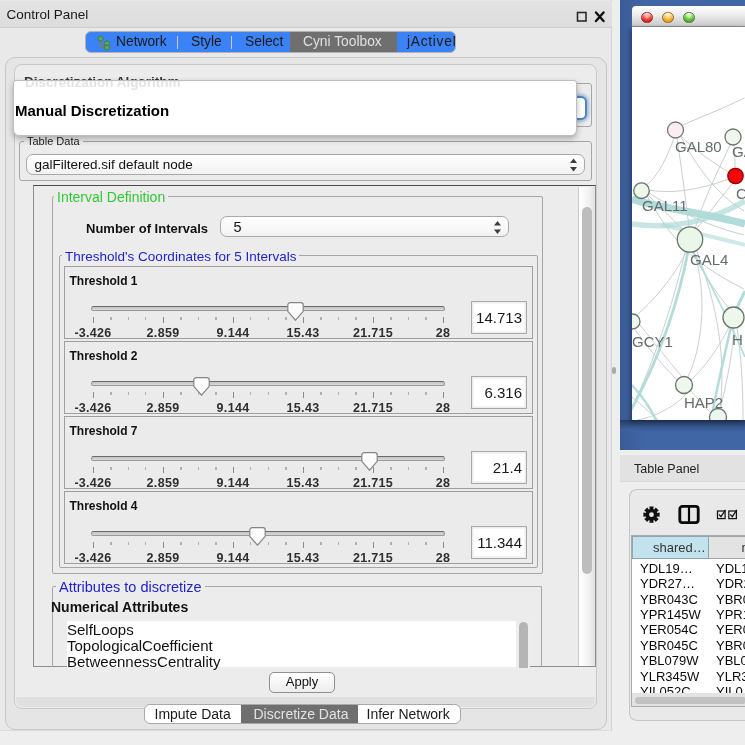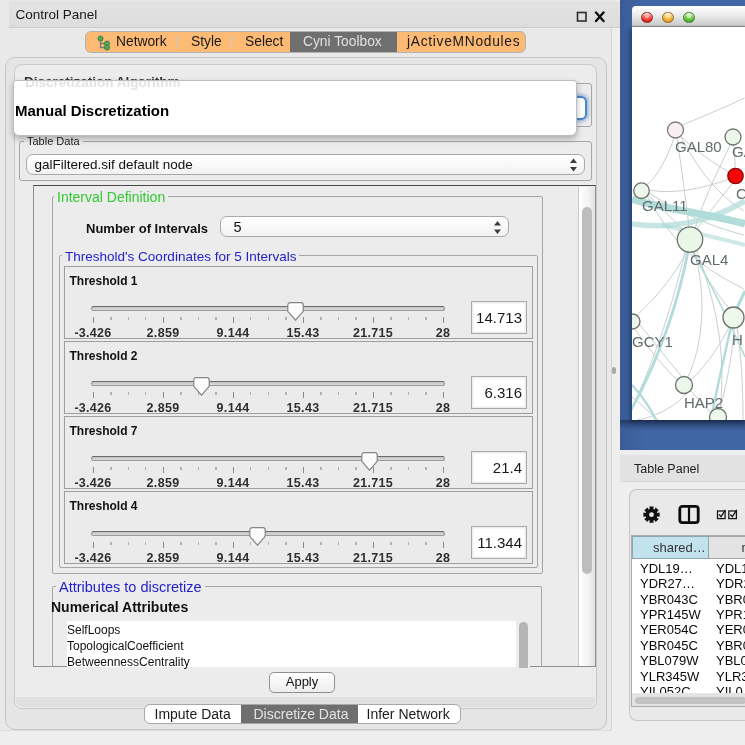--- a/index.html
+++ b/index.html
@@ -1,25 +1,25 @@
 <!DOCTYPE html>
 <html><head><meta charset="utf-8"><style>
 *{margin:0;padding:0;box-sizing:border-box}
 html,body{width:745px;height:745px;overflow:hidden;background:#eeeeee;font-family:"Liberation Sans",sans-serif}
 #page{position:relative;width:745px;height:745px}
 .abs{position:absolute}
 
 #cwin{left:0;top:0;width:612px;height:731px;background:#e9e9e9;border-right:1px solid #d4d4d4;border-bottom:1px solid #dcdcdc}
-#ctit{left:9px;top:1px;width:612px;height:27px;background:linear-gradient(#e3e3e3,#dddddd);border-bottom:1px solid #cccccc}
+#ctit{left:0;top:1px;width:612px;height:27px;background:linear-gradient(#e3e3e3,#dddddd);border-bottom:1px solid #cccccc}
 #ctit span{position:absolute;left:6.5px;top:6px;font-size:13.5px;color:#1a1a1a}
 #outer{left:5px;top:57px;width:602px;height:673px;border:1px solid #c6c6c6;border-radius:10px;background:#e5e5e5}
 #inner{left:14px;top:64px;width:583px;height:645px;border:1px solid #c9c9c9;border-radius:8px;background:#ececec}
 #innerbot{left:16px;top:697px;width:579px;height:10px;background:#e0e0e0;border-radius:0 0 7px 7px}
 
-#tabs{left:85px;top:31px;width:441px;height:22px;background:#fdba74;border:1px solid #b2b2b2;border-radius:6px;overflow:hidden}
+#tabs{left:85px;top:31px;width:371px;height:22px;background:#3b82f6;border:1px solid #b2b2b2;border-radius:6px;overflow:hidden}
 .tabtxt{position:absolute;top:0;height:20px;line-height:20px;font-size:13.8px;color:#1a1a1a}
 .tsep{position:absolute;top:4px;width:1px;height:13px;background:#c9c9c9}
 #cynitab{position:absolute;left:204px;top:0;width:107px;height:20px;background:#6f6f6f}
 #cynitab span{position:absolute;left:13px;top:0;height:20px;line-height:20px;font-size:13.8px;color:#e0e0e0}
 
 .grp{position:absolute;border:1px solid #a6a6a6;border-radius:3px}
 .gtit{position:absolute;font-size:11px;background:#ececec;padding:0 3px;white-space:nowrap}
 .bold13{position:absolute;font-size:13px;font-weight:bold;color:#111;white-space:nowrap}
 .combo{position:absolute;background:linear-gradient(#ffffff,#f2f2f2);border:1px solid #a9a9a9;border-radius:5px;font-size:13px;color:#111}
 
@@ -29,21 +29,21 @@
 
 .tpanel{position:absolute;left:64px;width:469px;height:73px;background:#ebebeb;border:1px solid #9e9e9e}
 .ttitle{position:absolute;left:4.5px;top:6.5px;font-size:12px;font-weight:bold;color:#111}
 .track{position:absolute;left:26px;top:38.5px;width:354px;height:5.5px;background:linear-gradient(#c2c2c2,#dadada);border:1px solid #999;border-top-color:#6b6b6b;border-radius:3px}
 .ticks{position:absolute;left:27.5px;top:50px;width:352px;height:3px;background:repeating-linear-gradient(to right,#b0b0b0 0 1px,transparent 1px 17.5px)}
 .mtick{position:absolute;top:50px;width:1px;height:5.5px;background:#8a8a8a}
 .tlab{position:absolute;top:58.5px;font-size:12.5px;font-weight:bold;letter-spacing:0.3px;color:#2e2e2e;transform:translateX(-50%);white-space:nowrap}
 .thumb{position:absolute;top:34.5px}
 .tfield{position:absolute;left:406px;top:34px;width:56px;height:33px;background:#fff;border:1px solid #a9a9a9;box-shadow:inset 0 0 0 1.5px #ededed;font-size:15px;color:#1a1a1a;text-align:right;line-height:32px;padding-right:4px}
 
-#alist{left:66.5px;top:620.5px;width:449px;height:46.5px;background:#fff;font-size:12px;color:#111}
+#alist{left:66.5px;top:620.5px;width:449px;height:46.5px;background:#fff;font-size:15px;color:#111}
 #alist div{padding-left:0.5px;height:16px;line-height:16px;padding-top:1.5px}
 #alsb{left:515.5px;top:620.5px;width:14px;height:46.5px;background:#ededed}
 #alsbthumb{left:518.5px;top:621.5px;width:9.5px;height:46px;background:#b5b5b5;border-radius:5px 5px 0 0}
 
 #apply{left:269px;top:671.5px;width:66px;height:21px;background:linear-gradient(#ffffff,#ededed);border:1px solid #8f8f8f;border-radius:5px;text-align:center;font-size:13px;color:#111;line-height:17px}
 #btabs{left:143.5px;top:704px;width:317.5px;height:19.5px;background:#fff;border:1px solid #a8a8a8;border-radius:6px;overflow:hidden}
 
 #dapopup{left:13px;top:80px;width:563.5px;height:55.5px;overflow:hidden;background:#fff;border:1px solid #bdbdbd;box-shadow:0 3px 6px rgba(0,0,0,.28);border-radius:3px 3px 6px 6px}
 #dapopup .ph{position:absolute;left:0;top:6.5px;width:100%;text-align:center;font-size:13.5px;color:#b4b4b4}
 #dapopup .it1{position:absolute;left:1px;top:20.5px;font-size:15px;font-weight:bold;color:#000}#dapopup .gh{position:absolute;left:11px;top:-6.5px;font-size:13.5px;font-weight:600;color:#e3e3e3;white-space:nowrap}

